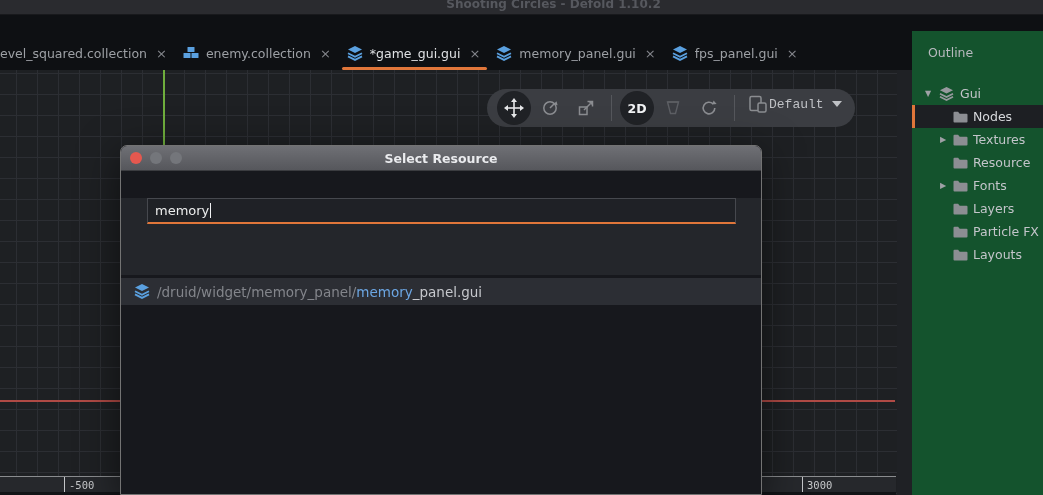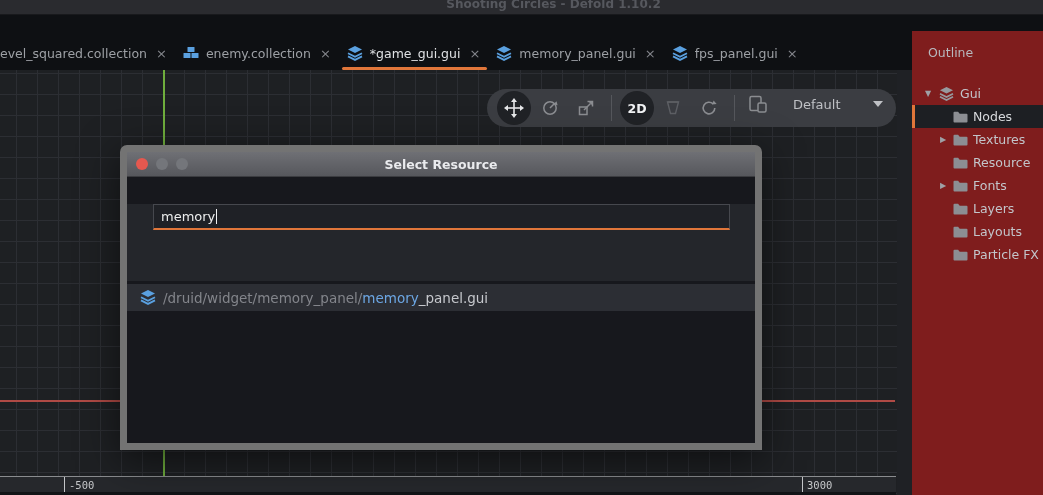--- a/index.html
+++ b/index.html
@@ -39,39 +39,39 @@
   .canvas-bottom{position:absolute;left:0;top:422px;width:896px;height:3px;background:#121417;}
   
   .toolbar{
     position:absolute;left:487px;top:89px;height:38px;border-radius:19px;
     background:#3b3d42;display:flex;align-items:center;padding:0 9px;z-index:5;
   }
   .tool-btn{width:34px;height:34px;border-radius:17px;display:flex;align-items:center;justify-content:center;margin:0 1px;}
   .tool-btn.active-tool{background:#202226;}
   .tb-sep{width:1px;height:26px;background:#55575c;margin:0 7px;}
   .mode-label{font-size:12.5px;font-weight:bold;color:#f1f2f4;}
-  .layout-select{display:flex;align-items:center;gap:24px;margin:0 4px 8px 5px;}
+  .layout-select{display:flex;align-items:center;gap:0;margin:0 4px 8px 5px;font-family:Liberation Mono, monospace;}
   .layout-label{font-size:13px;color:#bfc1c5;}
   .caret-down{width:0;height:0;border-left:5px solid transparent;border-right:5px solid transparent;border-top:6px solid #bfc1c5;margin-left:8px;}
   
-  .sidebar{position:absolute;left:912px;top:31px;width:131px;height:464px;background:#7f1d1d;}
+  .sidebar{position:absolute;left:912px;top:31px;width:131px;height:464px;background:#14532d;}
   .sidebar-title{position:absolute;top:14px;left:16px;font-size:12.5px;color:#b7b9be;}
   .tree{position:absolute;top:51px;left:0;right:0;}
   .trow{position:relative;height:23px;display:flex;align-items:center;font-size:12.5px;color:#c3c5ca;padding-left:28px;}
   .trow.root{padding-left:13px;}
   .trow.selected{background:#1d1f23;color:#d6d8db;}
   .trow.selected::before{content:"";position:absolute;left:0;top:0;bottom:0;width:3px;background:var(--accent-orange);}
   .expander{width:13px;font-size:8px;color:#9fa1a6;flex:0 0 13px;line-height:1;}
   .trow .icon{margin-right:5px;}
   .tlabel{white-space:nowrap;}
   
   .dialog{
-    position:absolute;left:120px;top:145px;width:642px;height:305px;z-index:10;
+    position:absolute;left:120px;top:145px;width:642px;height:350px;z-index:10;
     border-radius:7px 7px 0 0;box-shadow:0 10px 40px rgba(0,0,0,.55);
-    background:#17181d;overflow:hidden;border:7px solid #737373;box-sizing:border-box;
+    background:#17181d;overflow:hidden;border:1px solid #737373;box-sizing:border-box;
   }
   .dialog-titlebar{
     position:relative;height:24px;background:linear-gradient(#6f7075,#565archive);
     background:linear-gradient(#6f7075,#56575c);border-bottom:1px solid #3b3c40;
     display:flex;align-items:center;justify-content:center;
   }
   .dialog-title{font-size:12.5px;font-weight:bold;color:#eaebee;}
   .traffic{position:absolute;left:9px;top:6px;display:flex;gap:8px;}
   .tl{width:12px;height:12px;border-radius:6px;}
   .tl.red{background:var(--traffic-red);}
@@ -302,30 +302,30 @@
       </span>
       <span class="tlabel">Layers</span>
     </div>
     <div class="trow">
       <span class="expander"></span>
       <span class="icon">
         <svg width="15" height="12" viewBox="0 0 15 12">
             <path d="M0.5 1.8 a1 1 0 0 1 1 -1 h3.6 l1.6 1.9 h6.8 a1 1 0 0 1 1 1 v6.8 a1 1 0 0 1 -1 1 H1.5 a1 1 0 0 1 -1 -1 Z" fill="#8c8e93"></path>
           </svg>
       </span>
+      <span class="tlabel">Particle FX</span>
+    </div>
+    <div class="trow">
+      <span class="expander"></span>
+      <span class="icon">
+        <svg width="15" height="12" viewBox="0 0 15 12">
+            <path d="M0.5 1.8 a1 1 0 0 1 1 -1 h3.6 l1.6 1.9 h6.8 a1 1 0 0 1 1 1 v6.8 a1 1 0 0 1 -1 1 H1.5 a1 1 0 0 1 -1 -1 Z" fill="#8c8e93"></path>
+          </svg>
+      </span>
       <span class="tlabel">Layouts</span>
-    </div>
-    <div class="trow">
-      <span class="expander"></span>
-      <span class="icon">
-        <svg width="15" height="12" viewBox="0 0 15 12">
-            <path d="M0.5 1.8 a1 1 0 0 1 1 -1 h3.6 l1.6 1.9 h6.8 a1 1 0 0 1 1 1 v6.8 a1 1 0 0 1 -1 1 H1.5 a1 1 0 0 1 -1 -1 Z" fill="#8c8e93"></path>
-          </svg>
-      </span>
-      <span class="tlabel">Particle FX</span>
     </div>
   </div>
 </div>
 
 <div class="dialog">
   <div class="dialog-titlebar">
     <div class="traffic">
       <span class="tl red"></span>
       <span class="tl gray"></span>
       <span class="tl gray"></span>

